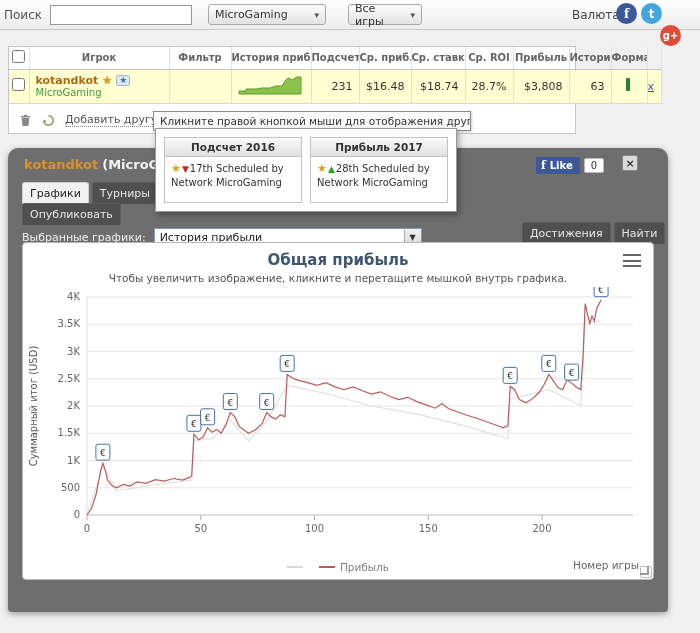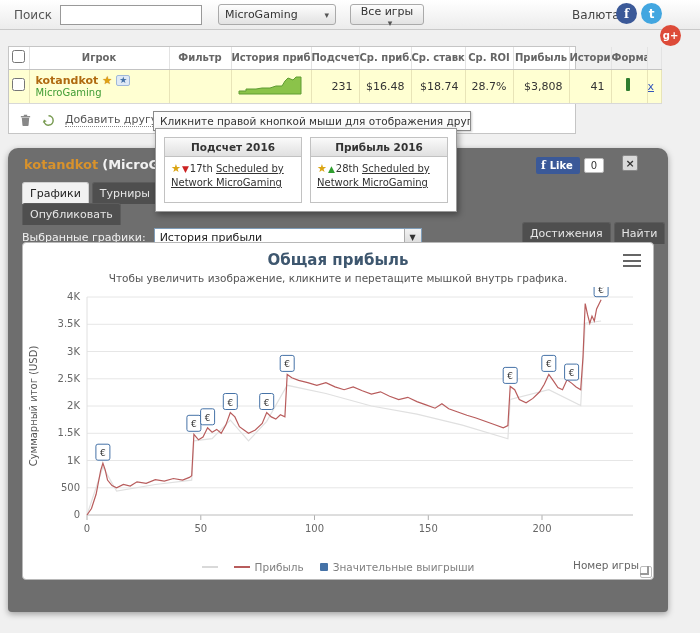--- a/index.html
+++ b/index.html
@@ -2,25 +2,25 @@
 <html><head>
 <meta charset="utf-8">
 <style>
   *{margin:0;padding:0;box-sizing:border-box;}
   html,body{width:700px;height:633px;}
   body{font-family:"DejaVu Sans","Liberation Sans",sans-serif;background:#ffffff;}
   .screen{position:relative;width:700px;height:633px;background:#f0f0f0;overflow:hidden;}
 
   
   .topbar{position:absolute;left:0;top:0;width:700px;height:30px;background:linear-gradient(#ffffff,#ececec);border-bottom:1px solid #c9c9c9;display:flex;align-items:center;}
-  .lbl{color:#555;font-size:12px;margin-left:14px;}
+  .lbl{color:#555;font-size:12px;margin-left:4px;}
   .search-input{margin-left:8px;width:142px;height:20px;border:1px solid #999;font-size:11px;padding:0 4px;background:#fff;}
   .select{display:flex;align-items:center;justify-content:space-between;height:21px;border:1px solid #aaa;border-radius:3px;background:linear-gradient(#fdfdfd,#e2e2e2);font-size:11px;color:#333;padding:0 6px;cursor:pointer;}
   .net-select{margin-left:16px;width:118px;}
-  .games-select{margin-left:14px;width:74px;flex-direction:column;}
+  .games-select{margin-left:22px;width:74px;}
   .select .arrow{color:#555;font-size:9px;margin-left:6px;}
   .currency{position:absolute;left:572px;top:8px;font-size:12px;color:#444;}
   .soc{position:absolute;width:21px;height:21px;border-radius:50%;color:#fff;font-weight:bold;font-size:12px;display:flex;align-items:center;justify-content:center;cursor:pointer;z-index:5;}
   .soc.fb{left:616px;top:3px;background:#3b5998;font-family:"DejaVu Serif",serif;}
   .soc.tw{left:641px;top:3px;background:#42a6e0;}
   .soc.gp{left:660px;top:25px;background:#dd4b39;font-size:10px;}
 
   
   .tablebox{position:absolute;left:8px;top:46px;width:568px;height:88px;background:#fff;border:1px solid #c5c5c5;}
   table.rt{border-collapse:collapse;table-layout:fixed;width:650px;}
@@ -44,21 +44,21 @@
   .tooltip{position:absolute;left:144px;top:64px;width:318px;height:20px;background:#fbfbfb;border:1px solid #8a8a8a;font-size:10.5px;color:#333;display:flex;align-items:center;padding:0 6px;box-shadow:1px 1px 2px rgba(0,0,0,.2);white-space:nowrap;overflow:hidden;}
 
   
   .popup{position:absolute;left:155px;top:128px;width:302px;height:84px;background:#fff;border:1px solid #9a9a9a;box-shadow:2px 3px 6px rgba(0,0,0,.35);display:flex;gap:8px;padding:8px;z-index:40;}
   .rank-panel{flex:1;border:1px solid #c2c2c2;background:#fff;}
   .rank-head{height:19px;background:linear-gradient(#fafafa,#e0e0e0);border-bottom:1px solid #c2c2c2;font-size:10.5px;font-weight:bold;color:#333;display:flex;align-items:center;justify-content:center;}
   .rank-body{padding:4px 6px;font-size:10px;color:#333;line-height:1.4;}
   .rank-body .star{color:#dba514;font-size:11px;margin-right:1px;}
   .tri-down{color:#cc2222;font-size:9px;margin-right:1px;}
   .tri-up{color:#2f9e2f;font-size:9px;margin-right:1px;}
-  .rank-link{color:#333;text-decoration:underline;cursor:pointer;}
+  .rank-link{color:#333;cursor:pointer;}
 
   
   .panel{position:absolute;left:8px;top:148px;width:660px;height:464px;background:#6e6e6e;border-radius:10px 10px 4px 4px;box-shadow:0 2px 6px rgba(0,0,0,.35);}
   .panel-title{position:absolute;left:16px;top:9px;font-size:13px;font-weight:bold;white-space:nowrap;}
   .panel-title .pp{color:#d8922c;}
   .panel-title .ps{color:#f2f2f2;margin-left:4px;}
   .like{position:absolute;left:528px;top:9px;display:flex;align-items:center;}
   .like-btn{background:#3b5998;color:#fff;font-size:10px;font-weight:bold;border-radius:2px;padding:2px 7px 2px 5px;display:flex;gap:4px;align-items:center;cursor:pointer;}
   .like-f{font-family:"DejaVu Serif",serif;font-size:11px;}
   .like-count{background:#fff;border:1px solid #bbb;font-size:10px;color:#333;padding:1px 6px;margin-left:4px;border-radius:2px;}
@@ -160,21 +160,21 @@
           <td class="c-spark">
             <svg width="64" height="20" viewBox="0 0 64 20">
               <polygon points="1,19 1,16 8,16 8,14 18,14 24,13 32,13 38,11 44,11 47,6 50,3 55,5 58,2 63,2 63,19" fill="#8bc34a" stroke="#5e9c32" stroke-width="1"></polygon>
             </svg>
           </td>
           <td class="num">231</td>
           <td class="num">$16.48</td>
           <td class="num">$18.74</td>
           <td class="num">28.7%</td>
           <td class="num">$3,808</td>
-          <td class="num">41</td>
+          <td class="num">63</td>
           <td><span class="formbar"></span></td>
           <td class="c-x"><a>x</a></td>
         </tr>
       </tbody>
     </table>
     <div class="tfoot">
       <span class="ticon">
         <svg viewBox="0 0 14 14" width="13" height="13">
           <path d="M3 4h8l-.7 8.2c0 .5-.4.8-.9.8H4.6c-.5 0-.9-.3-.9-.8L3 4z" fill="#888"></path>
           <rect x="2" y="2.2" width="10" height="1.4" fill="#888"></rect>
@@ -310,40 +310,36 @@
           <text class="axis-title" transform="rotate(-90 12 119)" x="12" y="119" text-anchor="middle">Суммарный итог (USD)</text>
         </svg>
       <div class="legend-row" id="chart-legend">
           <span class="legend-item">
             <span class="sym-line" style="background: rgb(217, 217, 217);"></span>
           </span>
           <span class="legend-item">
             <span class="sym-line" style="background: rgb(184, 92, 92);"></span>
             <span>Прибыль</span>
           </span>
-          <span class="legend-item">
-            <span class="sym-square" style="background: rgb(69, 114, 167);"></span>
-            <span>Значительные выигрыши</span>
-          </span>
         </div>
       <span class="xlabel">Номер игры</span>
       <div class="grip"></div>
     </div>
   </div>
 
   <div class="popup">
     <div class="rank-panel">
       <div class="rank-head">Подсчет 2016</div>
       <div class="rank-body">
         <span class="star">★</span><span class="tri-down">▼</span><span>17th</span>
         <span class="rank-link">Scheduled by Network MicroGaming</span>
       </div>
     </div>
     <div class="rank-panel">
-      <div class="rank-head">Прибыль 2016</div>
+      <div class="rank-head">Прибыль 2017</div>
       <div class="rank-body">
         <span class="star">★</span><span class="tri-up">▲</span><span>28th</span>
         <span class="rank-link">Scheduled by Network MicroGaming</span>
       </div>
     </div>
   </div>
 
 </div>
 
 </body></html>

